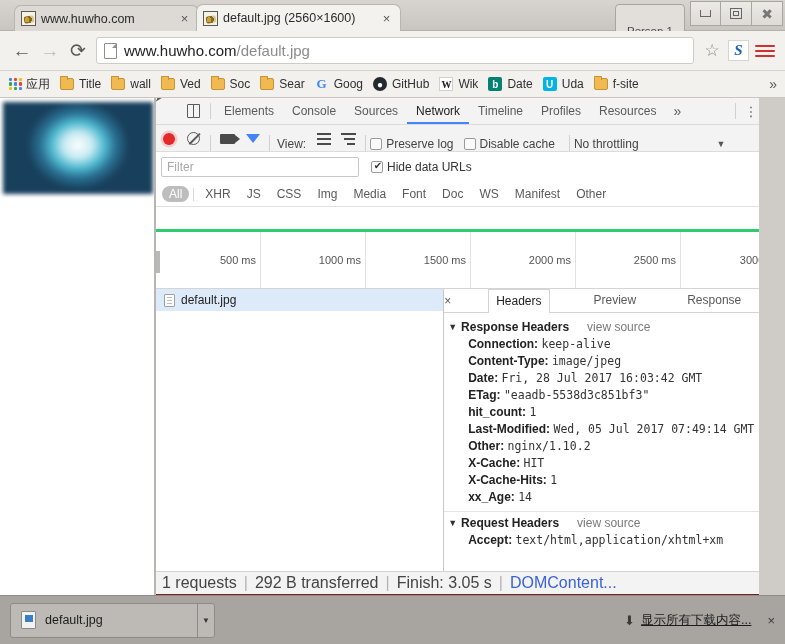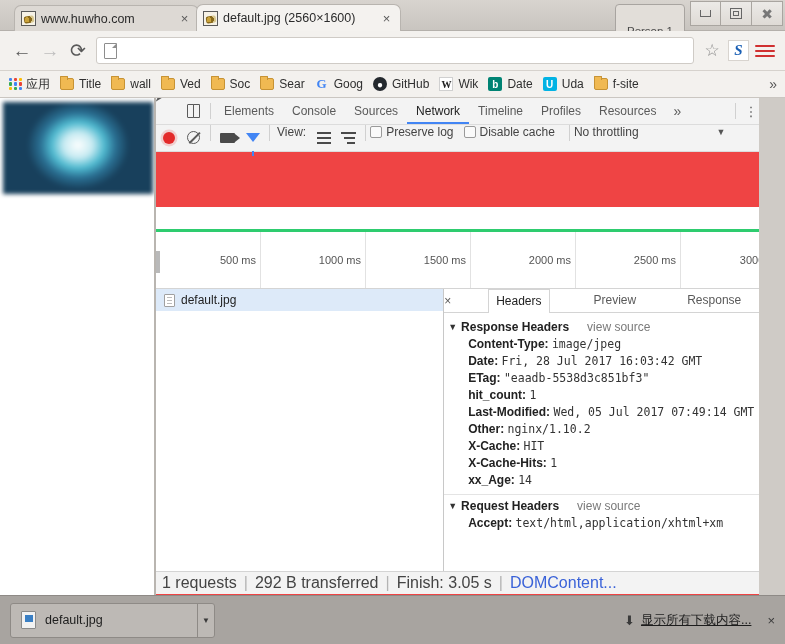--- a/index.html
+++ b/index.html
@@ -188,21 +188,21 @@
     position: absolute; left: 3px; top: 4px; width: 150px; height: 92px;
     background:
       radial-gradient(ellipse 34% 48% at 50% 47%, #fdfefe 0%, #c8ebf2 28%, #4fb9cf 52%, #2a6f92 74%, #18405c 100%),
       radial-gradient(ellipse 90% 70% at 50% 50%, rgba(120,170,210,0.55), rgba(20,50,85,0.9));
     filter: blur(2px);
   }
 
   
   .devtools {
     position: absolute; left: 155px; top: 98px; width: 604px; height: 497px;
-    background: #ef4444;
+    background: #7f1d1d;
     border-left: 1px solid #b9b5b0;
     overflow: hidden;
   }
   .dt-toolbar {
     position: absolute; left: 0; top: 0; width: 630px; height: 27px;
     background: #f3f3f3;
     border-bottom: 1px solid #dcdcdc;
     display: flex; align-items: center;
   }
   .dt-ico {
@@ -232,21 +232,21 @@
   .dt-tab.active { color: #222; border-bottom: 2px solid #4285f4; }
   .dt-more { padding: 0 8px; color: #5a5a5a; font-size: 14px; flex: 0 0 auto; cursor: pointer; }
   .dt-right { margin-left: auto; display: flex; align-items: center; flex: 0 0 auto; }
   .kebab { width: 22px; text-align: center; color: #5a5a5a; font-size: 13px; line-height: 1; cursor: pointer; }
   .dt-close { width: 24px; text-align: center; color: #5a5a5a; font-size: 14px; cursor: pointer; }
 
   .dt-subbar {
     position: absolute; left: 0; top: 27px; width: 630px; height: 27px;
     background: #f3f3f3;
     border-bottom: 1px solid #dcdcdc;
-    display: flex; align-items: flex-start;
+    display: flex; align-items: flex-end;
     font-size: 12px; color: #444;
   }
   .rec-dot {
     width: 12px; height: 12px; border-radius: 50%;
     background: #e32929; box-shadow: 0 0 0 2.5px rgba(227,41,41,0.18);
   }
   .clear-ico {
     width: 13px; height: 13px; border: 1.6px solid #5a5a5a; border-radius: 50%; position: relative;
   }
   .clear-ico::after {
@@ -478,20 +478,21 @@
         </div>
     </div>
   </div>
 
   <div class="navbar">
     <div class="navicon">←</div>
     <div class="navicon dim">→</div>
     <div class="navicon">⟳</div>
     <div class="omnibox">
       <span class="page-icon"></span>
+      <span class="omnibox-text"><span>www.huwho.com</span><span class="dim">/default.jpg</span></span>
     </div>
     <div class="star">☆</div>
     <div class="ext-s">S</div>
     <div class="menu-btn">
         <i></i>
         <i></i>
         <i></i>
       </div>
   </div>
 
@@ -626,21 +627,42 @@
         <span class="cbox"></span>
         <span>Disable cache</span>
       </label>
       <div class="dt-sep"></div>
       <div class="throttle">
         <span>No throttling</span>
         <span class="caret-dn">▼</span>
       </div>
     </div>
 
-
+    <div class="dt-filterbar">
+      <input class="filter-input" type="text" placeholder="Filter" style="">
+      <label class="hide-urls">
+        <span class="cbox checked"></span>
+        <span>Hide data URLs</span>
+      </label>
+    </div>
+
+    <div class="dt-types">
+      <span class="type-pill active">All</span>
+      <span class="type-sep"></span>
+      <span class="type-pill">XHR</span>
+      <span class="type-pill">JS</span>
+      <span class="type-pill">CSS</span>
+      <span class="type-pill">Img</span>
+      <span class="type-pill">Media</span>
+      <span class="type-pill">Font</span>
+      <span class="type-pill">Doc</span>
+      <span class="type-pill">WS</span>
+      <span class="type-pill">Manifest</span>
+      <span class="type-pill">Other</span>
+    </div>
 
     <div class="dt-overview">
       <div class="ov-ruler">
         <div class="ov-leftbar"></div>
         <div class="ov-tick" style="left:0;width:105px;">
             <span>500 ms</span>
           </div>
         <div class="ov-tick" style="left:105px;width:105px;">
             <span>1000 ms</span>
           </div>
@@ -685,20 +707,21 @@
         </div>
 
         <div class="det-body">
 
           <div class="sec-head">
             <span class="tri">▼</span>
             <span>Response Headers</span>
             <span class="view-src">view source</span>
           </div>
 
+          <div class="hdr-line"><span class="hdr-name">Connection:</span> <span class="hdr-val">keep-alive</span></div>
           <div class="hdr-line"><span class="hdr-name">Content-Type:</span> <span class="hdr-val">image/jpeg</span></div>
           <div class="hdr-line"><span class="hdr-name">Date:</span> <span class="hdr-val">Fri, 28 Jul 2017 16:03:42 GMT</span></div>
           <div class="hdr-line"><span class="hdr-name">ETag:</span> <span class="hdr-val">"eaadb-5538d3c851bf3"</span></div>
           <div class="hdr-line"><span class="hdr-name">hit_count:</span> <span class="hdr-val">1</span></div>
           <div class="hdr-line wrap"><span class="hdr-name">Last-Modified:</span> <span class="hdr-val">Wed, 05 Jul 2017 07:49:14 GMT</span></div>
           <div class="hdr-line"><span class="hdr-name">Other:</span> <span class="hdr-val">nginx/1.10.2</span></div>
           <div class="hdr-line"><span class="hdr-name">X-Cache:</span> <span class="hdr-val">HIT</span></div>
           <div class="hdr-line"><span class="hdr-name">X-Cache-Hits:</span> <span class="hdr-val">1</span></div>
           <div class="hdr-line"><span class="hdr-name">xx_Age:</span> <span class="hdr-val">14</span></div>
 

